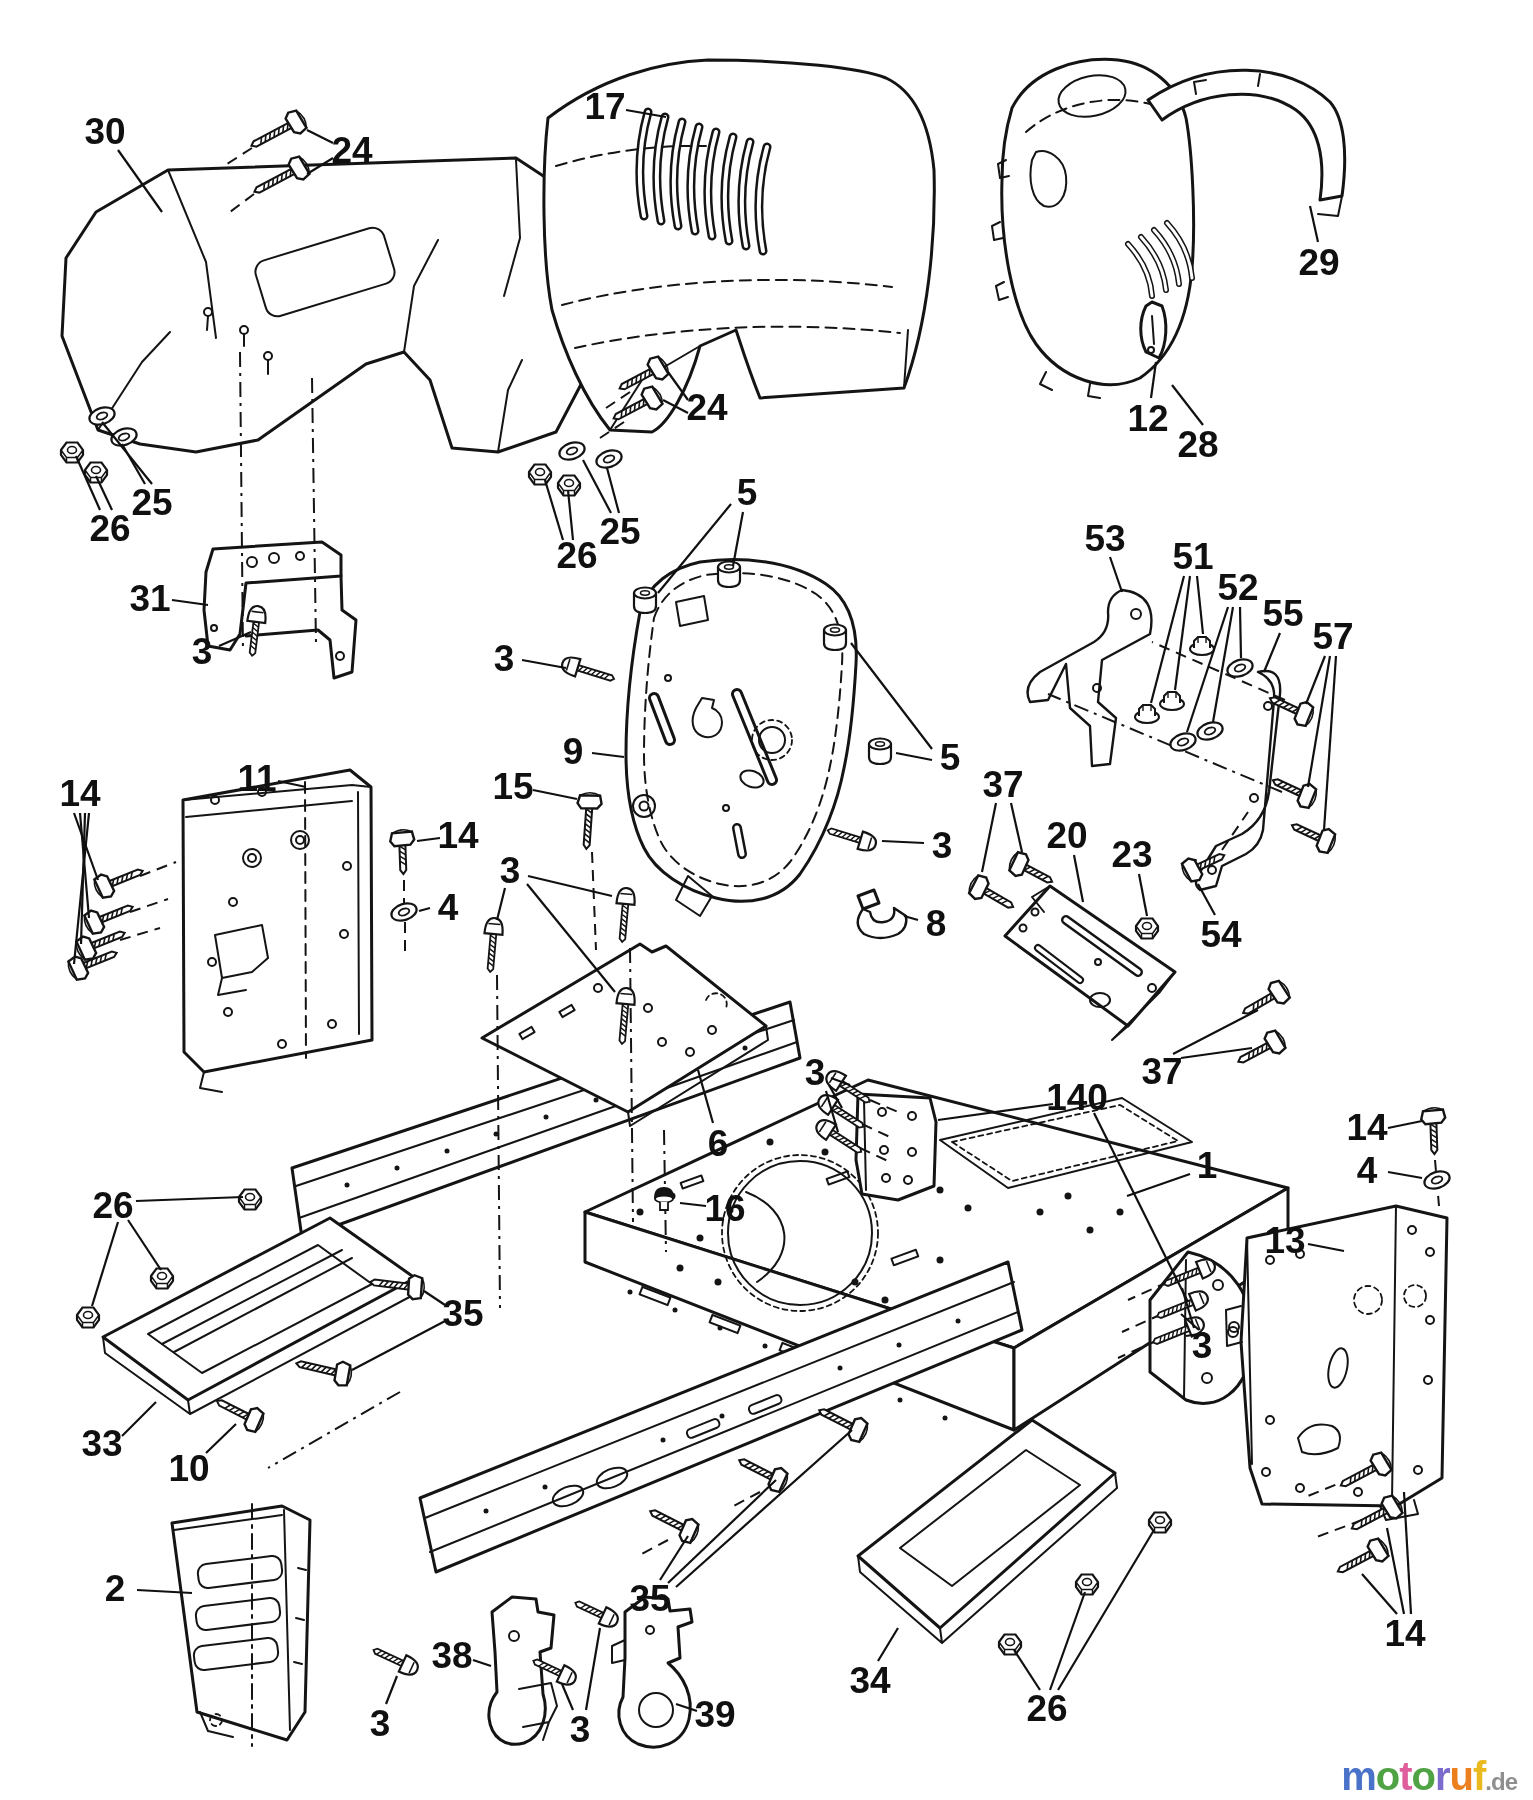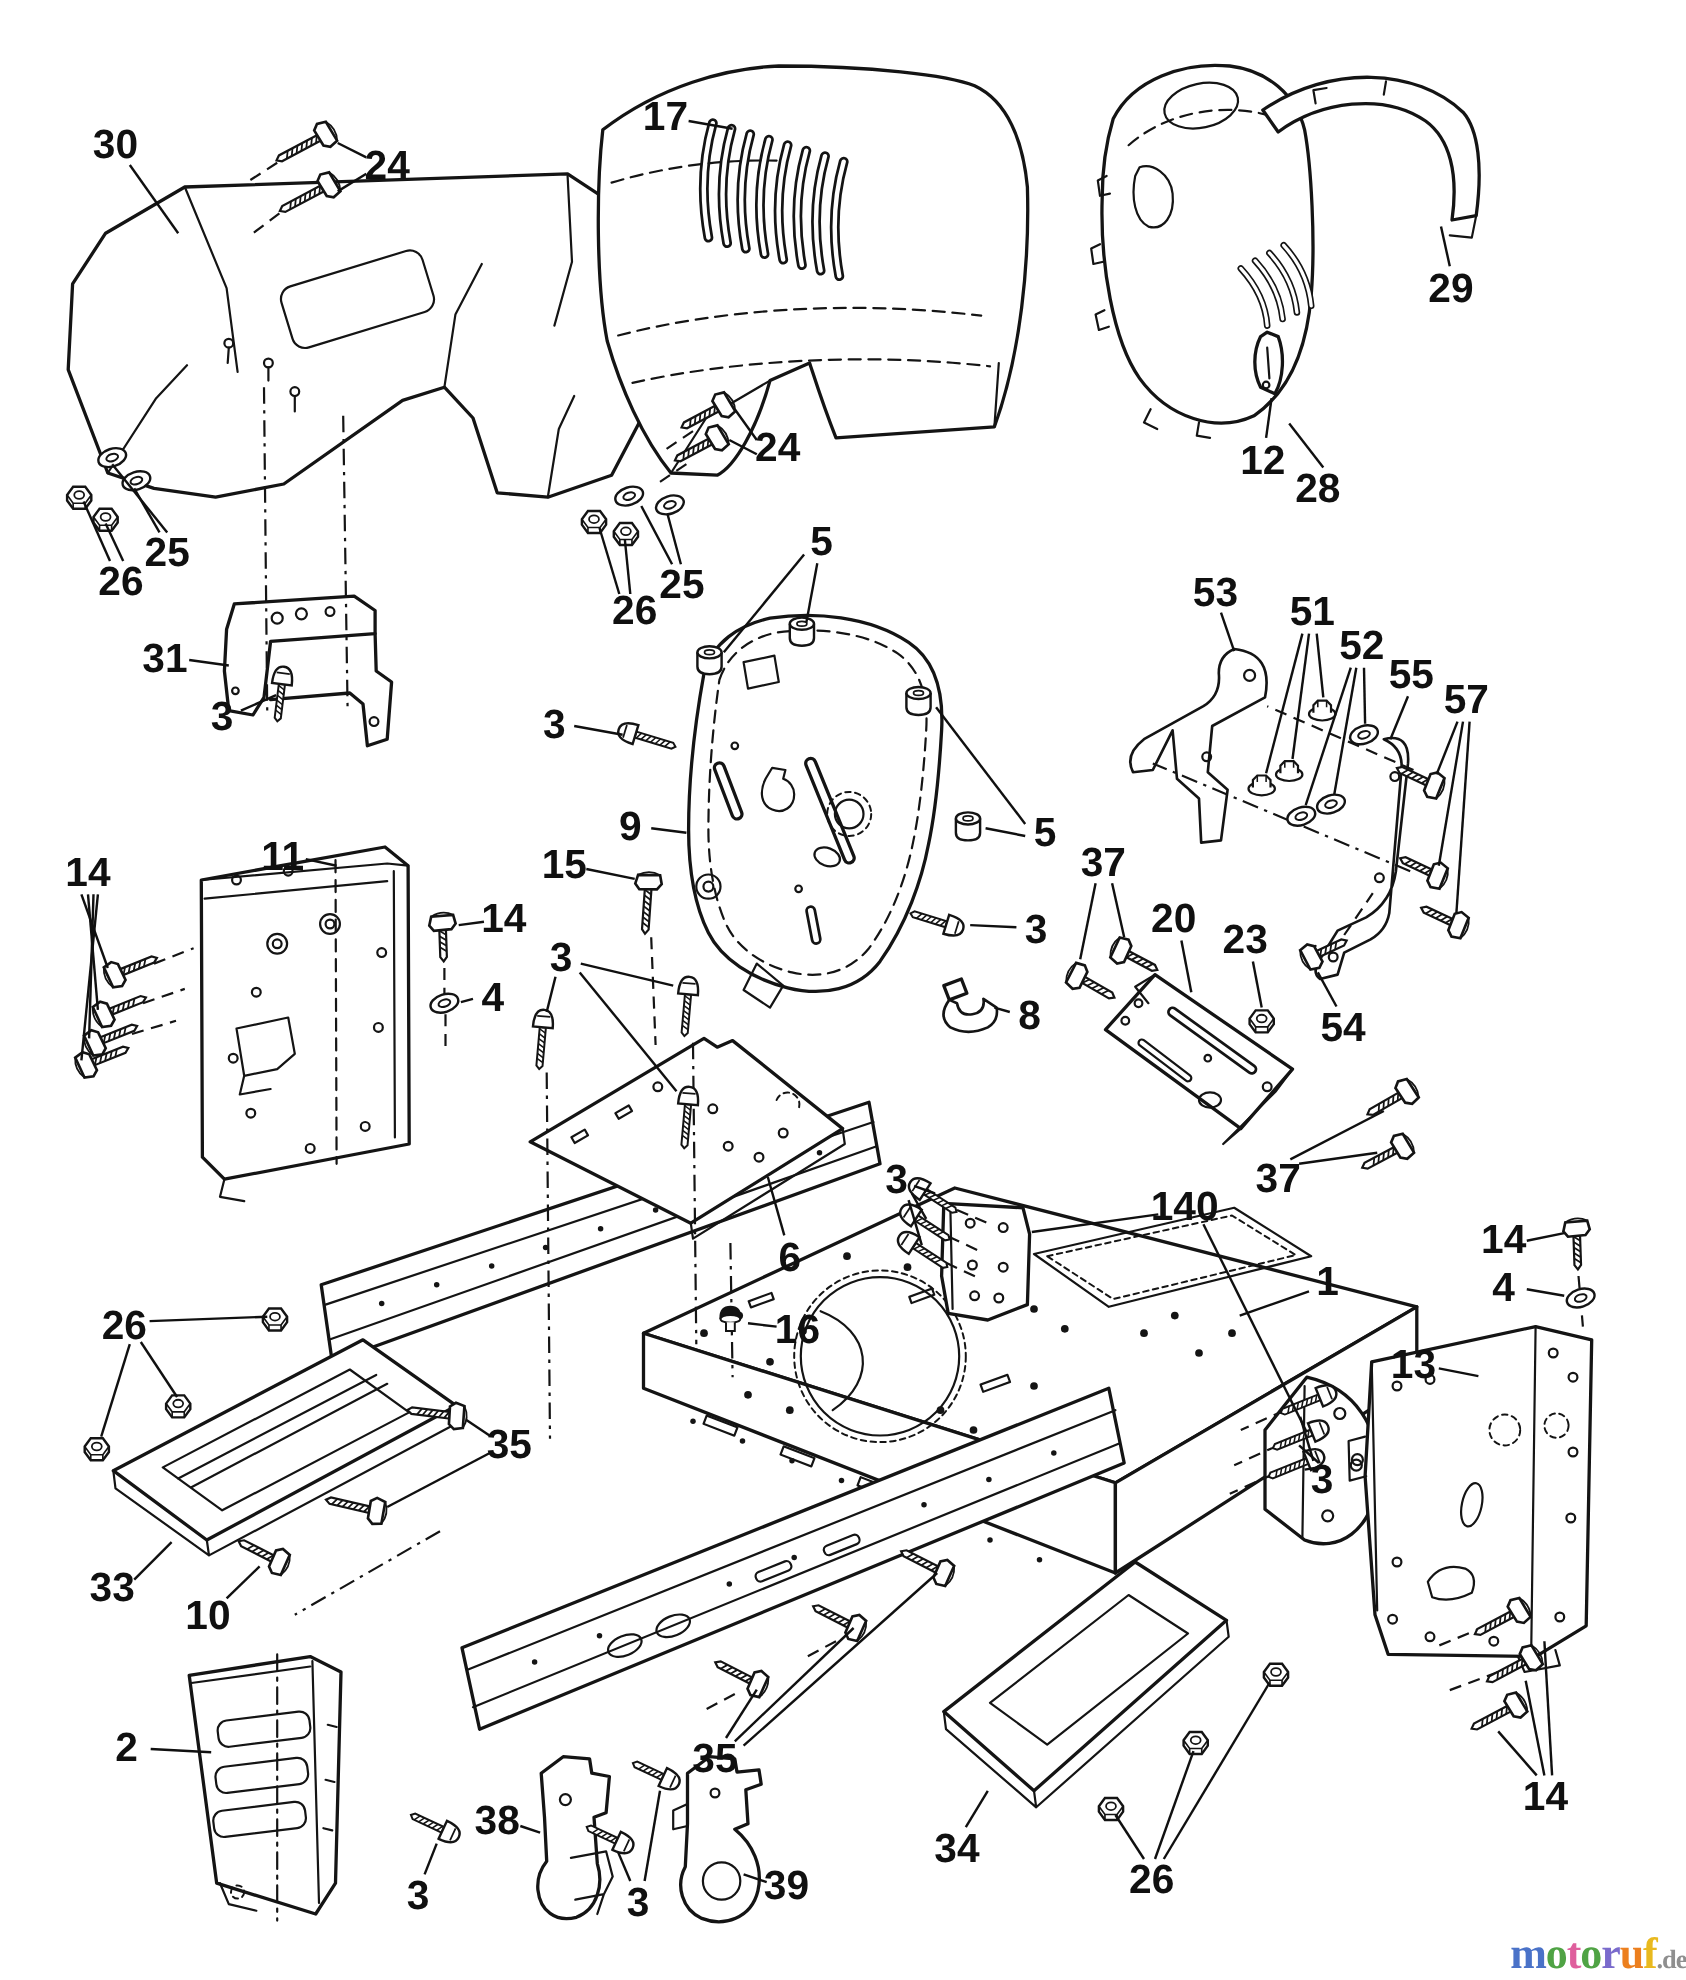--- a/index.html
+++ b/index.html
@@ -16,21 +16,21 @@
   .slot9{stroke-width:9;fill:none}.slot4w{stroke-width:4;stroke:#fff;fill:none}
   .slot6{stroke-width:6;fill:none}.slot3w{stroke-width:3;stroke:#fff;fill:none}
   .s12{stroke-width:12;fill:none}.s6w{stroke-width:6;stroke:#fff;fill:none}
   .s10{stroke-width:10;fill:none}.s5w{stroke-width:5;stroke:#fff;fill:none}
   .s8{stroke-width:8;fill:none}.s4w{stroke-width:4;stroke:#fff;fill:none}
   #axes path{stroke:#141414}
   #callout-layer text{font:700 37px "Liberation Sans",sans-serif;fill:#101010;
       text-anchor:middle;dominant-baseline:central}
   #callout-layer line{stroke:#101010;stroke-width:2.2}
   #hardware-layer{stroke:#141414}
-  .watermark{position:absolute;right:0;bottom:4px;font-family:Liberation Serif, serif;
+  .watermark{position:absolute;right:16px;bottom:4px;font-family:Liberation Sans, sans-serif;
       font-weight:700;font-size:40px;letter-spacing:-1px;line-height:1}
   .watermark .suffix{font-size:24px;font-weight:700}
 </style>
 </head>
 <body>
 
 <div id="stage">
 <svg id="diagram" width="1533" height="1800" viewBox="0 0 1533 1800">
 
   <g id="parts-layer">

